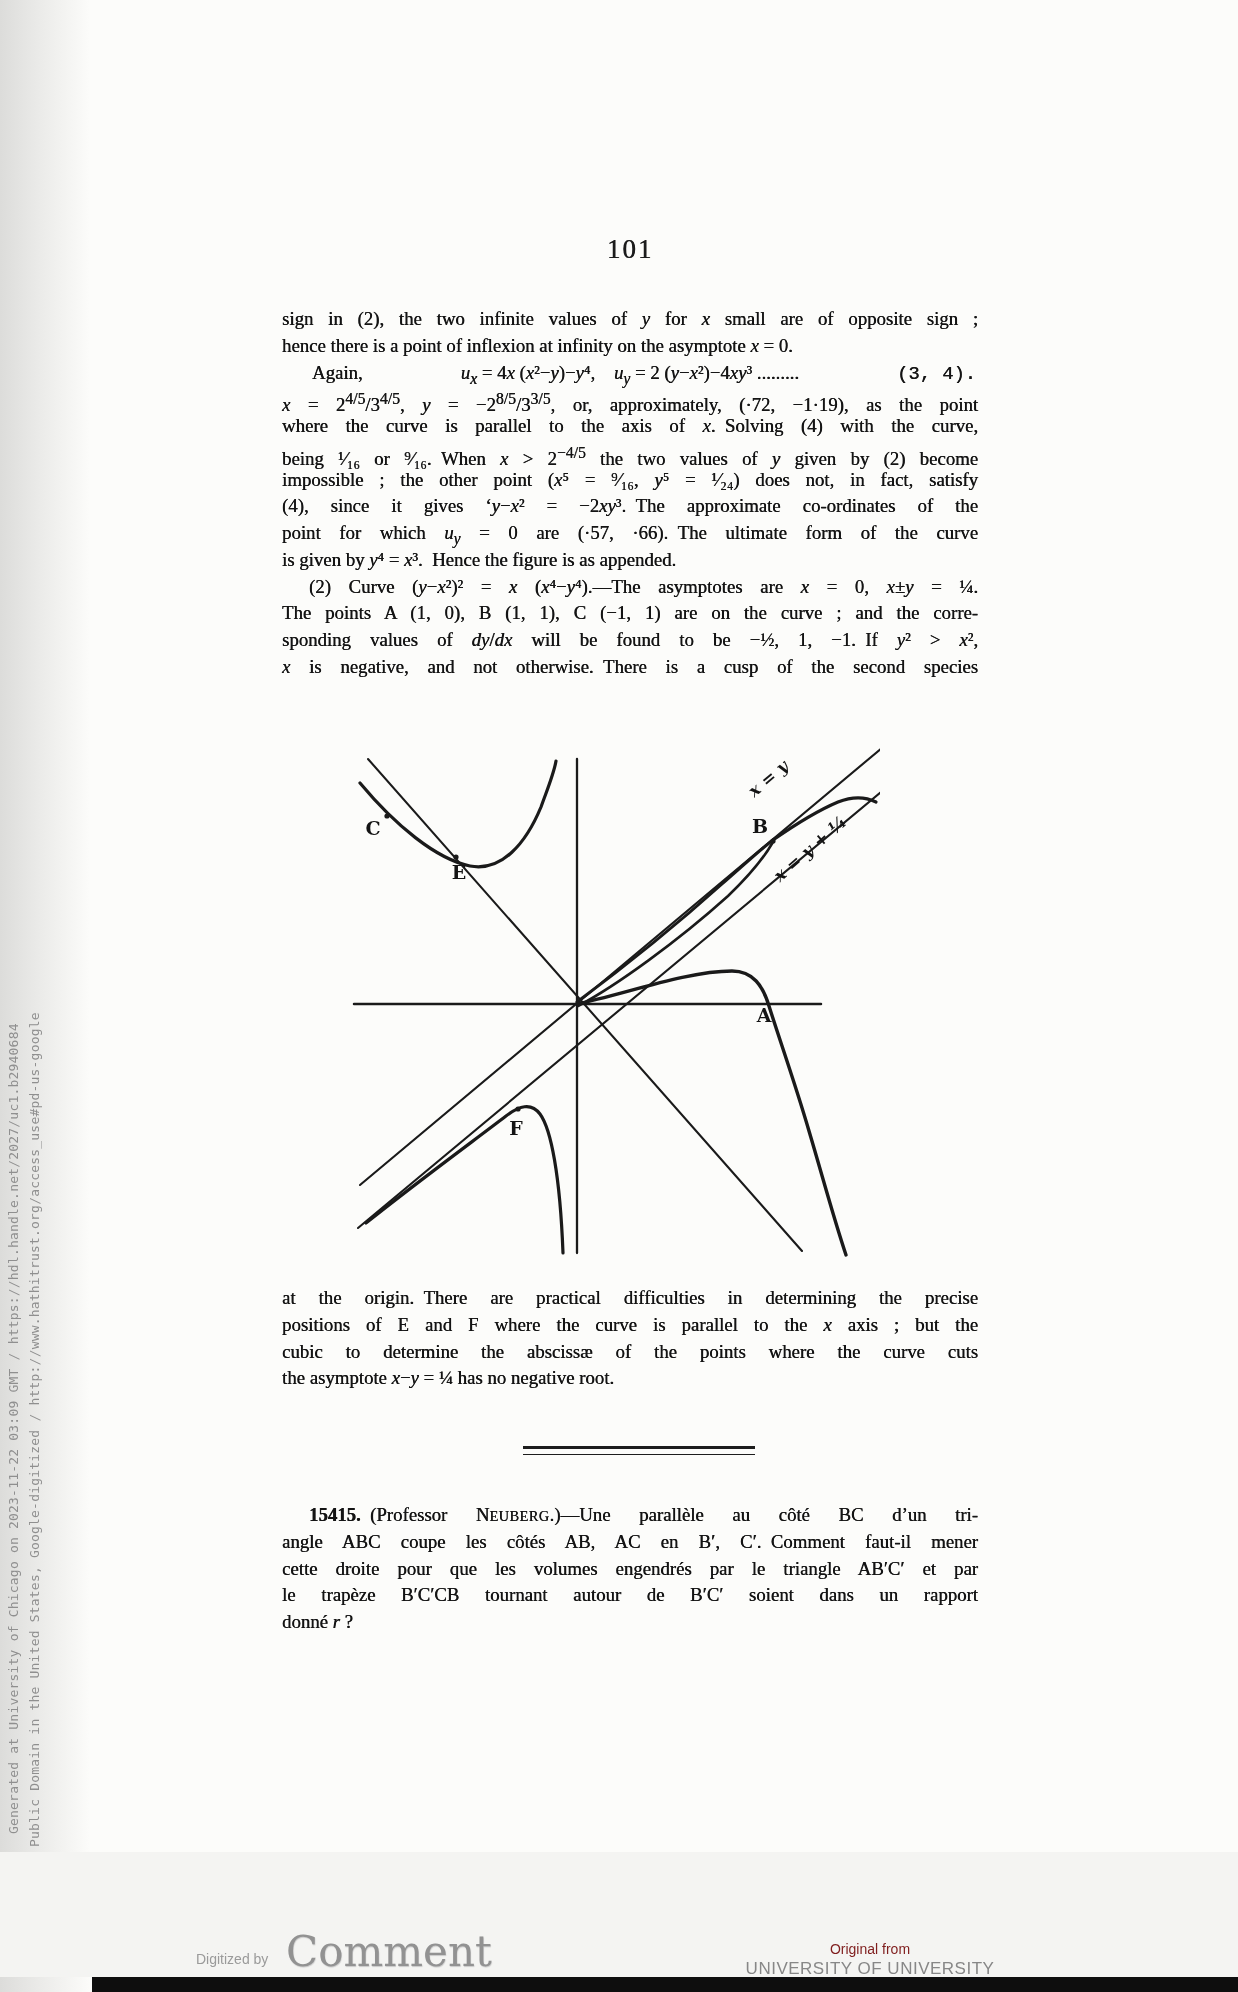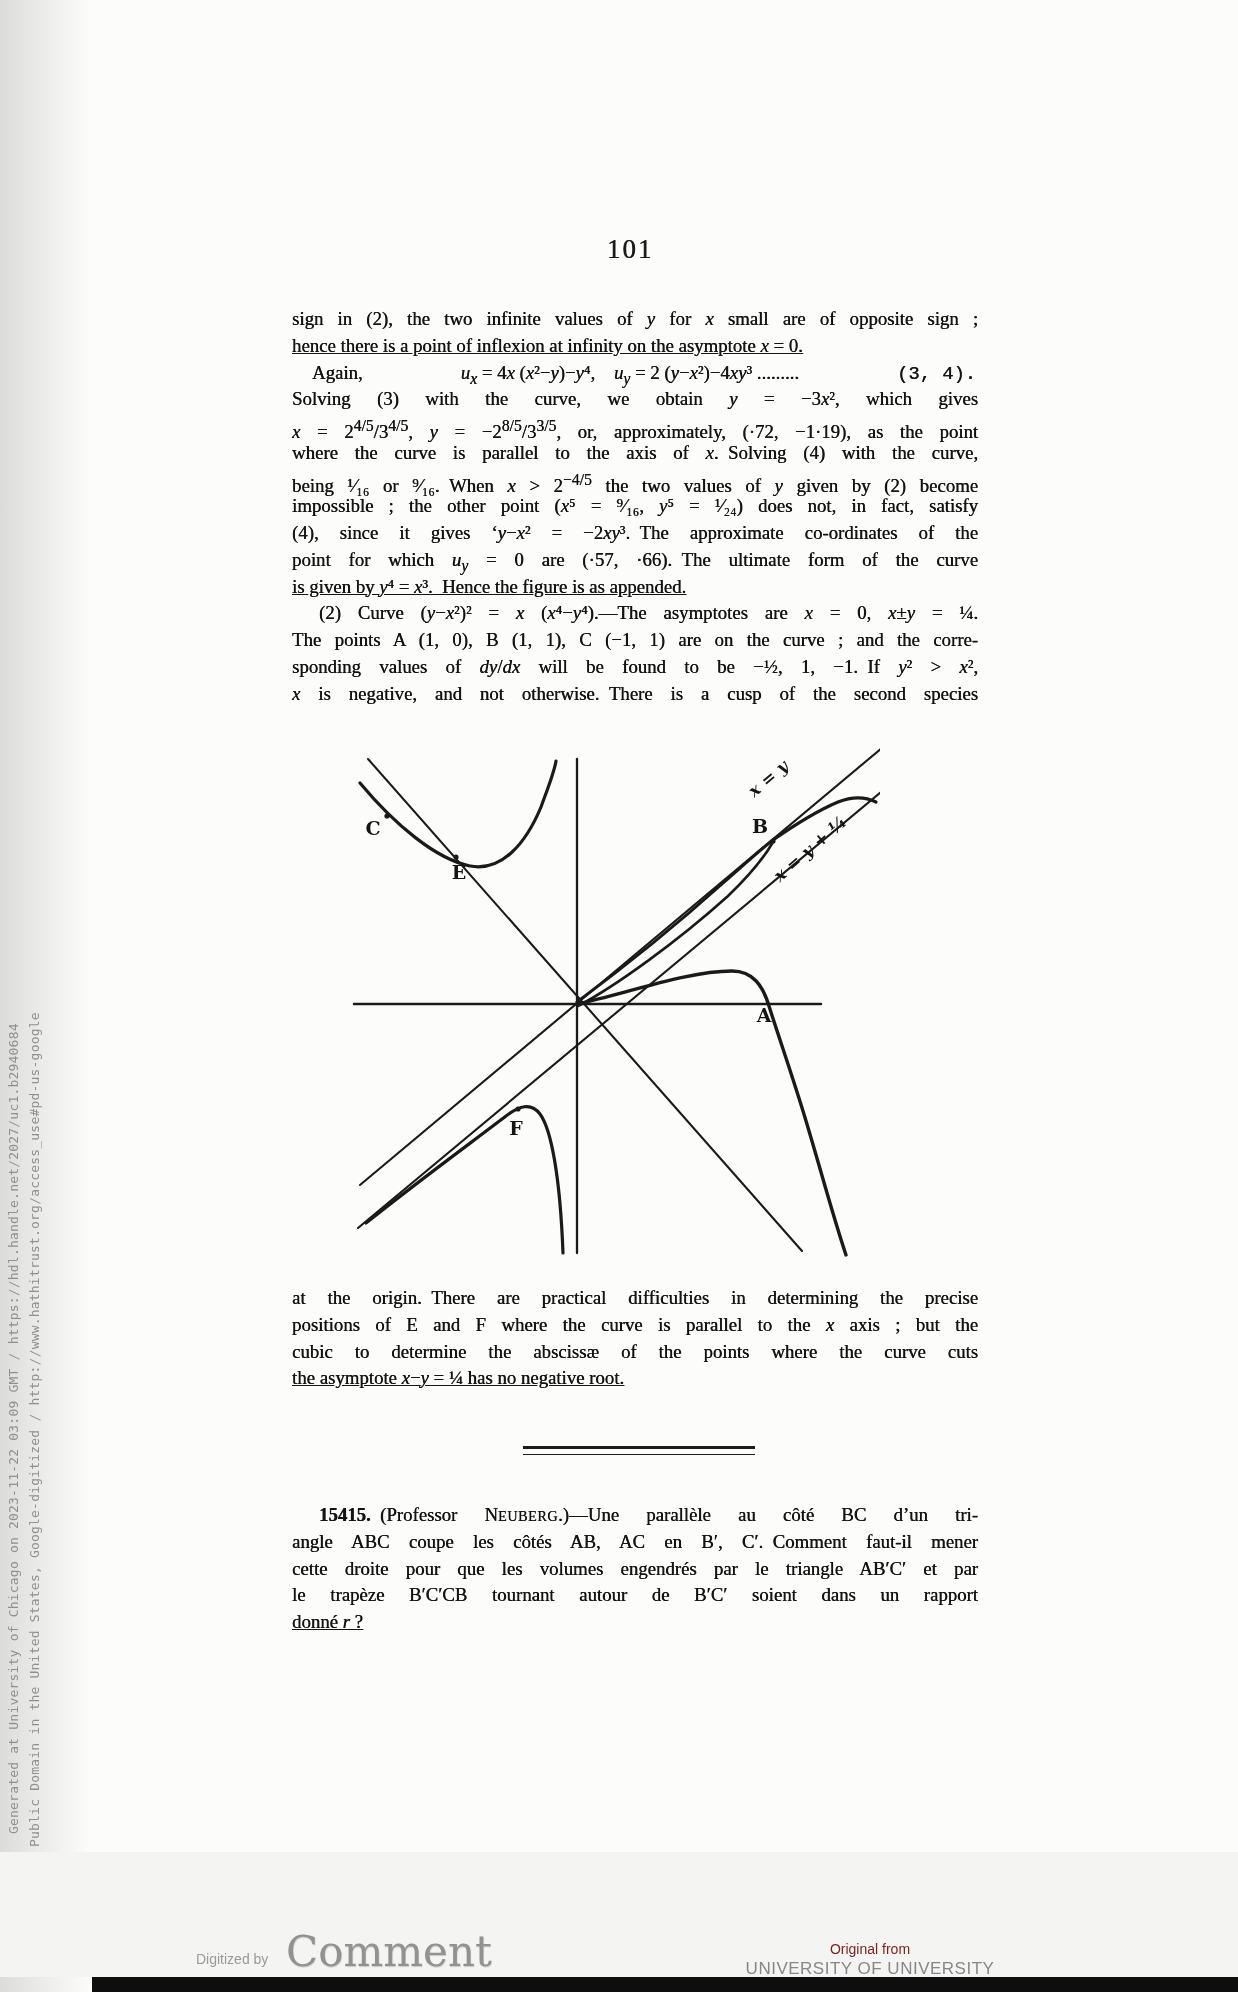--- a/index.html
+++ b/index.html
@@ -5,23 +5,23 @@
   html,body{margin:0;padding:0;background:#e9e9e7;}
   .page{position:relative;width:1238px;height:1992px;background:#fcfcfa;overflow:hidden;
         font-family:"Liberation Serif",serif;color:#161616;}
   .edge-shadow{position:absolute;left:0;top:0;width:90px;height:1992px;
         background:linear-gradient(90deg,#dcdcda 0%,#ebebe9 45%,rgba(252,252,250,0) 100%);}
   .footer-band{position:absolute;left:0;top:1852px;width:1238px;height:125px;background:#f4f4f2;}
   .pagenum{position:absolute;left:282px;top:234px;width:696px;text-align:center;
         font-size:27px;letter-spacing:2px;color:#1c1c1c;text-shadow:0.4px 0 0 currentColor;}
   .para{position:absolute;left:282px;width:696px;font-size:18.8px;line-height:26.75px;
         color:#141414;text-shadow:0.35px 0 0 currentColor;}
-  .ln{height:26.75px;text-align:justify;margin-left:10px;}
+  .ln{height:26.75px;text-align:justify;}
   .ln.j{text-align-last:justify;}
-  .ln.end{text-align-last:left;text-decoration:underline;}
+  .ln.end{text-align-last:left;}
   .ln.ind{text-indent:27px;}
   .sc{font-size:76%;letter-spacing:0.5px;}
   .again{display:flex;height:26.75px;align-items:baseline;}
   .again .lbl{padding-left:30px;}
   .again .eq{flex:1;text-align:center;}
   .again .ref{padding-right:2px;font-family:Liberation Mono, monospace;}
   .rule-double{position:absolute;left:523px;top:1446px;width:232px;height:5px;
         border-top:3px solid #1d1d1d;border-bottom:1.6px solid #1d1d1d;}
   .meta{position:absolute;transform:rotate(-90deg);transform-origin:0 0;
         font-family:"DejaVu Sans Mono",monospace;font-size:13px;color:#8f8f8f;
@@ -60,21 +60,20 @@
     <div>
         <div class="ln j">sign in (2), the two infinite values of <i>y</i> for <i>x</i> small are of opposite sign ;</div>
         <div class="ln end">hence there is a point of inflexion at infinity on the asymptote <i>x</i> = 0.</div>
       </div>
     <div class="again">
       <span class="lbl">Again,</span>
       <span class="eq"><i>u</i><sub><i>x</i></sub> = 4<i>x</i> (<i>x</i>²−<i>y</i>)−<i>y</i>⁴, <i>u</i><sub><i>y</i></sub> = 2 (<i>y</i>−<i>x</i>²)−4<i>xy</i>³ .........</span>
       <span class="ref">(3, 4).</span>
     </div>
     <div>
-        <div class="ln j">Solving (3) with the curve, we obtain <i>y</i> = −3<i>x</i>², which gives</div>
         <div class="ln j"><i>x</i> = 2<sup>4/5</sup>/3<sup>4/5</sup>, <i>y</i> = −2<sup>8/5</sup>/3<sup>3/5</sup>, or, approximately, (·72, −1·19), as the point</div>
         <div class="ln j">where the curve is parallel to the axis of <i>x</i>. Solving (4) with the curve,</div>
         <div class="ln j">being ¹⁄₁₆ or ⁹⁄₁₆. When <i>x</i> &gt; 2<sup>−4/5</sup> the two values of <i>y</i> given by (2) become</div>
         <div class="ln j">impossible ; the other point (<i>x</i>⁵ = ⁹⁄₁₆, <i>y</i>⁵ = ¹⁄₂₄) does not, in fact, satisfy</div>
         <div class="ln j">(4), since it gives ‘<i>y</i>−<i>x</i>² = −2<i>xy</i>³. The approximate co-ordinates of the</div>
         <div class="ln j">point for which <i>u</i><sub><i>y</i></sub> = 0 are (·57, ·66). The ultimate form of the curve</div>
         <div class="ln end">is given by <i>y</i>⁴ = <i>x</i>³. Hence the figure is as appended.</div>
         <div class="ln j ind">(2) Curve (<i>y</i>−<i>x</i>²)² = <i>x</i> (<i>x</i>⁴−<i>y</i>⁴).—The asymptotes are <i>x</i> = 0, <i>x</i>±<i>y</i> = ¼.</div>
         <div class="ln j">The points A (1, 0), B (1, 1), C (−1, 1) are on the curve ; and the corre-</div>
         <div class="ln j">sponding values of <i>dy</i>/<i>dx</i> will be found to be −½, 1, −1. If <i>y</i>² &gt; <i>x</i>²,</div>

